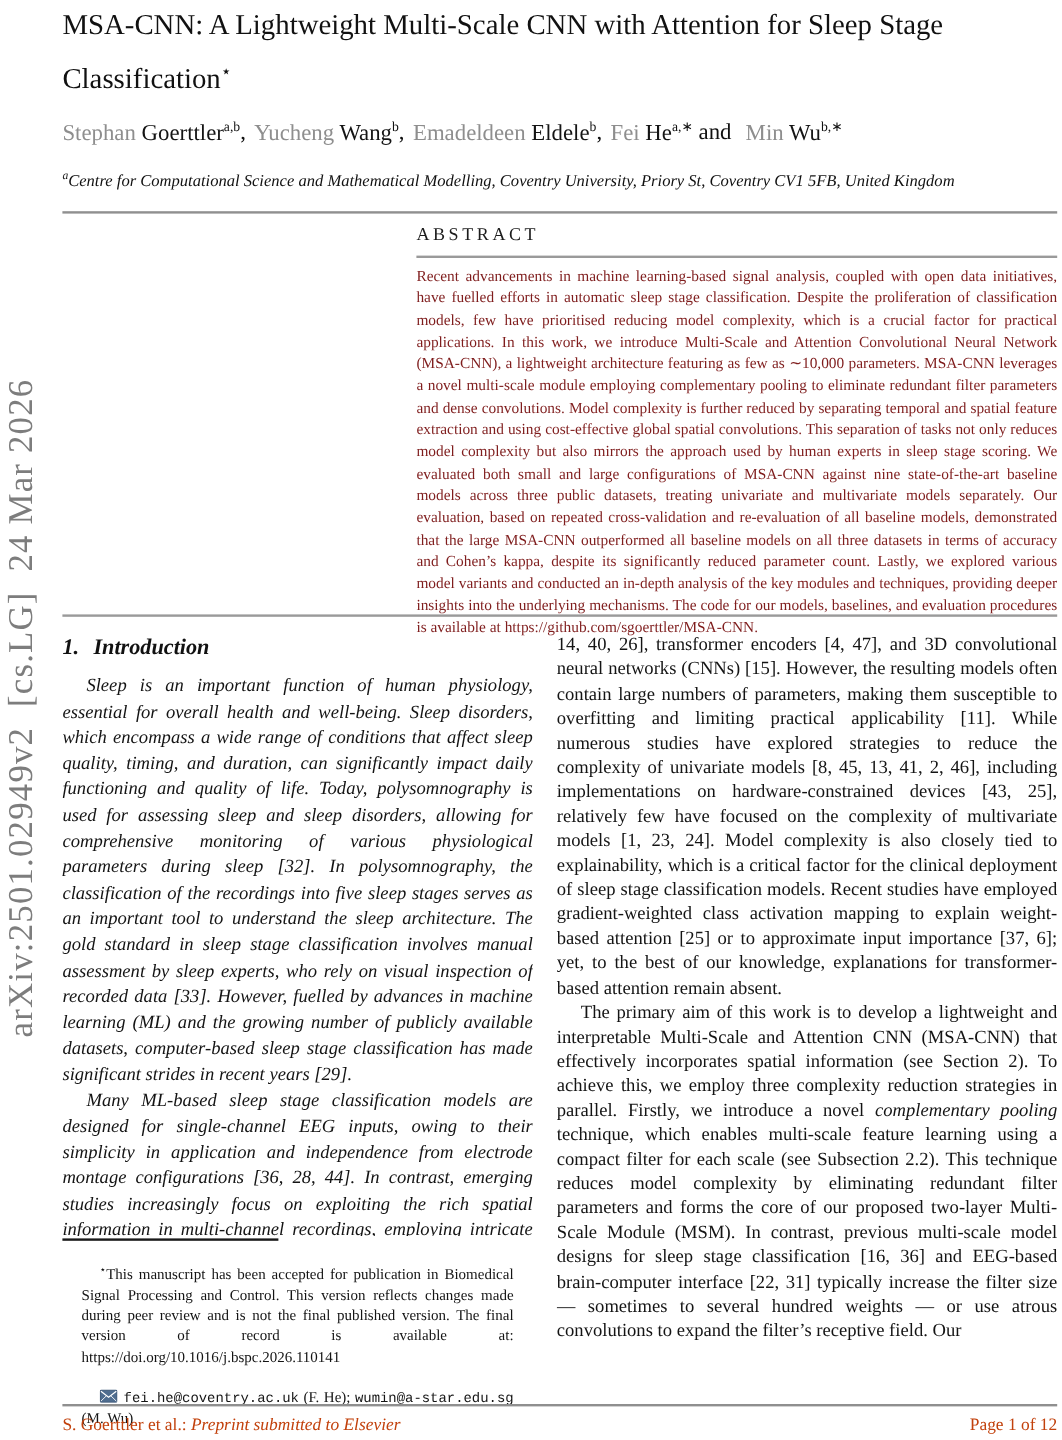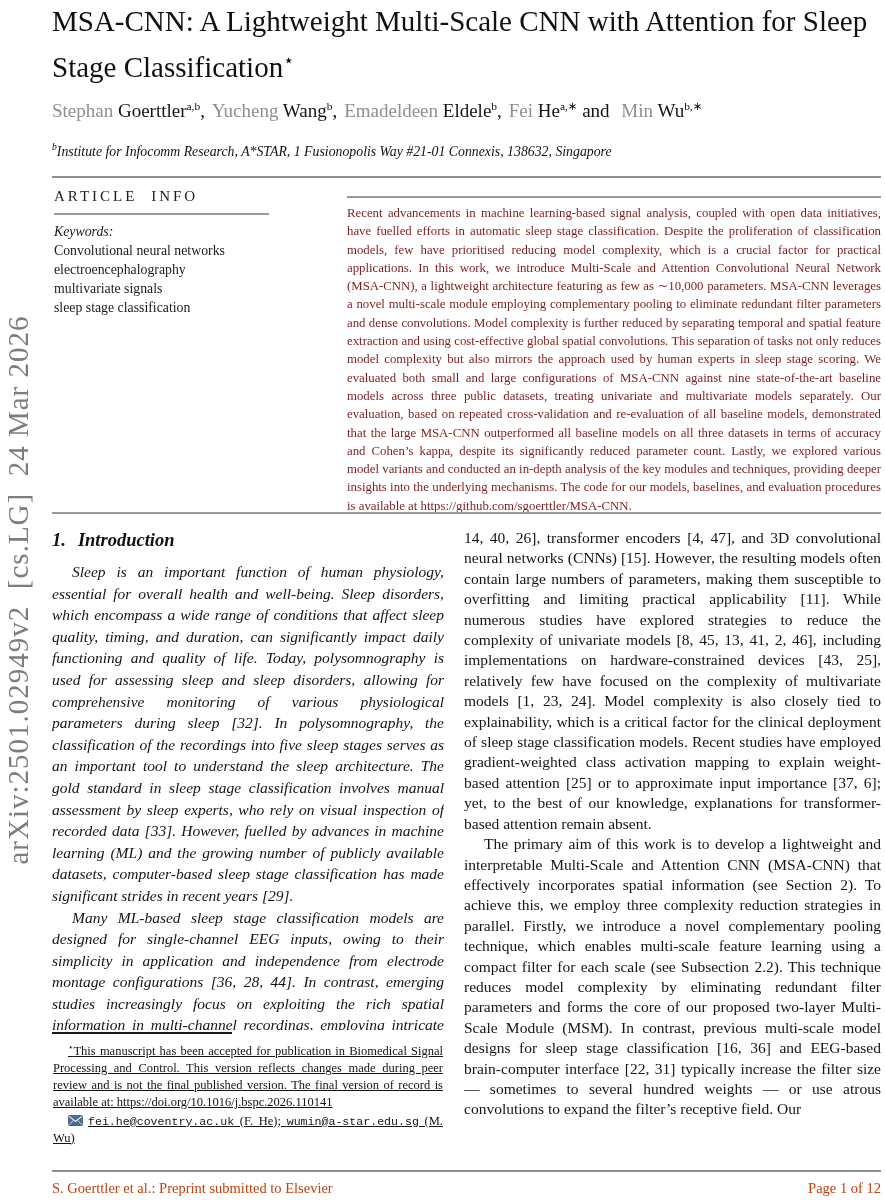--- a/index.html
+++ b/index.html
@@ -6,21 +6,21 @@
   .page{position:relative;width:885px;height:1200px;background:#ffffff;overflow:hidden;
         font-family:"Liberation Serif",serif;color:#1a1a1a;}
 
   
   .arxiv-stamp{position:absolute;left:-330px;top:572px;width:700px;height:36px;
 eft:0;    transform:rotate(-90deg);text-align:center;font-size:29px;color:#7d7d7d;
     white-space:pre;letter-spacing:1px;}
 
   
   .doc-header{position:absolute;left:52px;top:2px;width:830px;}
-  .paper-title{font-size:29px;line-height:38.5px;color:#111;font-weight:normal;margin:0;}
+  .paper-title{font-size:24px;line-height:38.5px;color:#111;font-weight:normal;margin:0;}
   .paper-title sup{font-size:60%;}
   .authors{margin-top:13px;font-size:19px;color:#111;}
   .au-first{color:#8e8e8e;}
   .au-last{color:#141414;}
   .authors sup{font-size:60%;}
   .au-sep{margin-right:7px;}
   .affiliations{margin-top:13px;font-style:italic;font-size:13.8px;line-height:23px;color:#111;}
   .affiliations sup{font-size:70%;font-style:italic;}
 
   
@@ -40,27 +40,27 @@
 
   
   .col-left{position:absolute;left:52px;top:528px;width:392px;height:502px;overflow:hidden;font-style:italic;}
   .col-right{position:absolute;left:464px;top:528px;width:417px;height:634px;overflow:hidden;}
   .sec-heading{font-size:18.5px;font-weight:bold;margin:2px 0 10px 0;color:#111;}
   .sec-num{margin-right:12px;}
   .bodytext{font-size:15.5px;text-align:justify;margin:0;color:#141414;}
   .col-left .bodytext{line-height:21.6px;}
   .col-right .bodytext{line-height:20.4px;}
   .indent{text-indent:20px;}
-  .ital{}
+  .ital{font-style:italic;}
 
   
   .footnote{position:absolute;left:52px;top:1032px;width:392px;font-size:12.5px;
             line-height:17.2px;text-align:justify;color:#141414;}
   .fn-rule{width:180px;height:1.6px;background:#1a1a1a;margin-bottom:5px;}
-  .fn{text-indent:15px;margin:1px;text-decoration:underline;}
+  .fn{text-indent:15px;margin:16px;}
   .fn sup{font-size:70%;}
   .mono{font-family:"Liberation Mono",monospace;font-size:11.6px;}
   .email-icon-svg{display:inline-block;vertical-align:-1px;margin-right:5px;}
 
   
   .footer{position:absolute;left:52px;top:1180px;width:829px;display:flex;
           justify-content:space-between;font-size:14.5px;color:#c2410c;}
   a.plainlink{color:inherit;text-decoration:none;}
 </style>
 </head>
@@ -69,39 +69,29 @@
 <div class="page">
 
   <div class="arxiv-stamp">arXiv:2501.02949v2  [cs.LG]  24 Mar 2026</div>
 
   <div class="doc-header">
     <h1 class="paper-title"><span>MSA-CNN: A Lightweight Multi-Scale CNN with Attention for Sleep Stage Classification</span><sup>⋆</sup></h1>
 
     <div class="authors"><span class="au-first">Stephan</span> <span class="au-last">Goerttler</span><sup>a,b</sup><span class="au-sep">,</span><span class="au-first">Yucheng</span> <span class="au-last">Wang</span><sup>b</sup><span class="au-sep">,</span><span class="au-first">Emadeldeen</span> <span class="au-last">Eldele</span><sup>b</sup><span class="au-sep">,</span><span class="au-first">Fei</span> <span class="au-last">He</span><sup>a,∗</sup><span class="au-sep"> and</span> <span class="au-first">Min</span> <span class="au-last">Wu</span><sup>b,∗</sup></div>
 
     <div class="affiliations">
-      <div><sup>b</sup><span>Institute for Infocomm Research, A*STAR, 1 Fusionopolis Way #21-01 Connexis,  138632, Singapore</span></div>
+      <div><sup>a</sup><span>Centre for Computational Science and Mathematical Modelling, Coventry University, Priory St, Coventry CV1 5FB, United Kingdom</span></div>
     </div>
   </div>
 
   <div class="rule rule-top"></div>
 
-  <div class="info-col">
-    <div class="col-heading">ARTICLE INFO</div>
-    <div class="head-rule"></div>
-    <div class="keywords">
-      <div class="kw-label">Keywords:</div>
-      <div>Convolutional neural networks</div>
-      <div>electroencephalography</div>
-      <div>multivariate signals</div>
-      <div>sleep stage classification</div>
-    </div>
-  </div>
 
   <div class="abs-col">
+    <div class="col-heading">ABSTRACT</div>
     <div class="head-rule"></div>
     <div class="abs-text"><span>Recent advancements in machine learning-based signal analysis, coupled with open data initiatives, have fuelled efforts in automatic sleep stage classification. Despite the proliferation of classification models, few have prioritised reducing model complexity, which is a crucial factor for practical applications. In this work, we introduce Multi-Scale and Attention Convolutional Neural Network (MSA-CNN), a lightweight architecture featuring as few as ∼10,000 parameters. MSA-CNN leverages a novel multi-scale module employing complementary pooling to eliminate redundant filter parameters and dense convolutions. Model complexity is further reduced by separating temporal and spatial feature extraction and using cost-effective global spatial convolutions. This separation of tasks not only reduces model complexity but also mirrors the approach used by human experts in sleep stage scoring. We evaluated both small and large configurations of MSA-CNN against nine state-of-the-art baseline models across three public datasets, treating univariate and multivariate models separately. Our evaluation, based on repeated cross-validation and re-evaluation of all baseline models, demonstrated that the large MSA-CNN outperformed all baseline models on all three datasets in terms of accuracy and Cohen’s kappa, despite its significantly reduced parameter count. Lastly, we explored various model variants and conducted an in-depth analysis of the key modules and techniques, providing deeper insights into the underlying mechanisms. The code for our models, baselines, and evaluation procedures is available at </span><a class="plainlink" href="#">https://github.com/sgoerttler/MSA-CNN</a><span>.</span></div>
   </div>
 
   <div class="rule rule-mid"></div>
 
   <div class="col-left">
     <h2 class="sec-heading"><span class="sec-num">1.</span><span>Introduction</span></h2>
     <p class="bodytext indent">Sleep is an important function of human physiology, essential for overall health and well-being. Sleep disorders, which encompass a wide range of conditions that affect sleep quality, timing, and duration, can significantly impact daily functioning and quality of life. Today, polysomnography is used for assessing sleep and sleep disorders, allowing for comprehensive monitoring of various physiological parameters during sleep [32]. In polysomnography, the classification of the recordings into five sleep stages serves as an important tool to understand the sleep architecture. The gold standard in sleep stage classification involves manual assessment by sleep experts, who rely on visual inspection of recorded data [33]. However, fuelled by advances in machine learning (ML) and the growing number of publicly available datasets, computer-based sleep stage classification has made significant strides in recent years [29].</p>
     <p class="bodytext indent">Many ML-based sleep stage classification models are designed for single-channel EEG inputs, owing to their simplicity in application and independence from electrode montage configurations [36, 28, 44]. In contrast, emerging studies increasingly focus on exploiting the rich spatial information in multi-channel recordings, employing intricate methods such as graph convolutional networks (GCNs) [16,</p>

